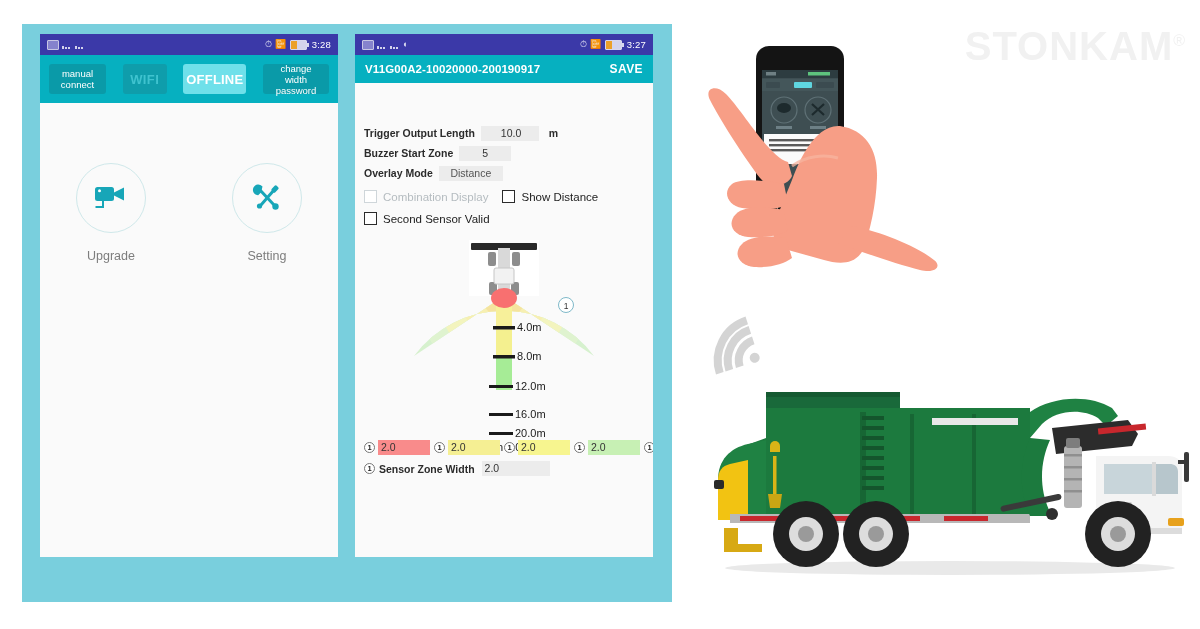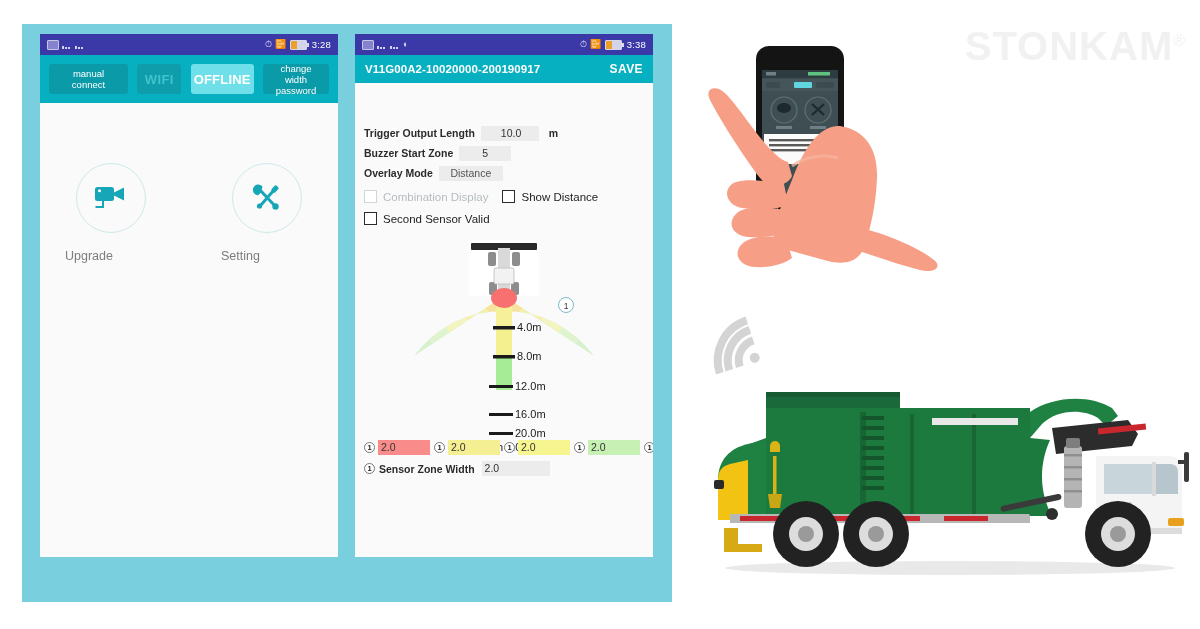--- a/index.html
+++ b/index.html
@@ -67,31 +67,31 @@
     display:flex;align-items:center;justify-content:space-between;
     padding:0 9px;box-sizing:border-box;
   }
   .tb-btn{
     border-radius:3px;text-align:center;
     font-size:9.5px;line-height:11px;color:#ffffff;
     display:flex;align-items:center;justify-content:center;
     height:30px;box-sizing:border-box;padding:0 6px;
     cursor:pointer;
   }
-  .tb-manual{background:#0a9aa8;width:79px;}
+  .tb-manual{background:#0a9aa8;width:57px;}
   .tb-wifi{background:#0f9dab;width:44px;color:#3fc3cf;font-size:13px;font-weight:bold;letter-spacing:.4px;}
   .tb-offline{background:#6fe0ea;width:63px;color:#ffffff;font-size:13px;font-weight:bold;letter-spacing:.2px;}
   .tb-change{background:#0a9aa8;width:66px;}
 
   .lp-body{position:relative;height:454px;background:#fafafa;}
   .circle-group{
     position:absolute;top:60px;left:0;right:0;
     display:flex;justify-content:center;gap:64px;
   }
-  .circ-item{width:92px;text-align:left;cursor:pointer;}
+  .circ-item{width:92px;text-align:center;cursor:pointer;}
   .circ{
     width:68px;height:68px;border-radius:50%;
     border:1px solid #cfe8ea;margin:0 auto;
     display:flex;align-items:center;justify-content:center;
     background:#fafafa;
   }
   .circ svg{display:block;}
   .circ-label{margin-top:16px;font-size:12.5px;color:#7d7d7d;}
 
   
@@ -239,21 +239,21 @@
       <div class="sb-left">
         <span class="ic ic-sd"></span>
         <span class="ic ic-sig"></span>
         <span class="ic ic-sig"></span>
         <span class="ic ic-wifi">◐</span>
       </div>
       <div class="sb-right">
         <span class="ic ic-alarm">⏱</span>
         <span class="ic ic-vib">📴</span>
         <span class="ic ic-batt"></span>
-        <span class="sb-time">3:38</span>
+        <span class="sb-time">3:27</span>
       </div>
     </div>
 
     <div class="rp-titlebar">
       <div class="rp-title">V11G00A2-10020000-200190917</div>
       <div class="rp-save">SAVE</div>
     </div>
 
     <div class="rp-body">
 

